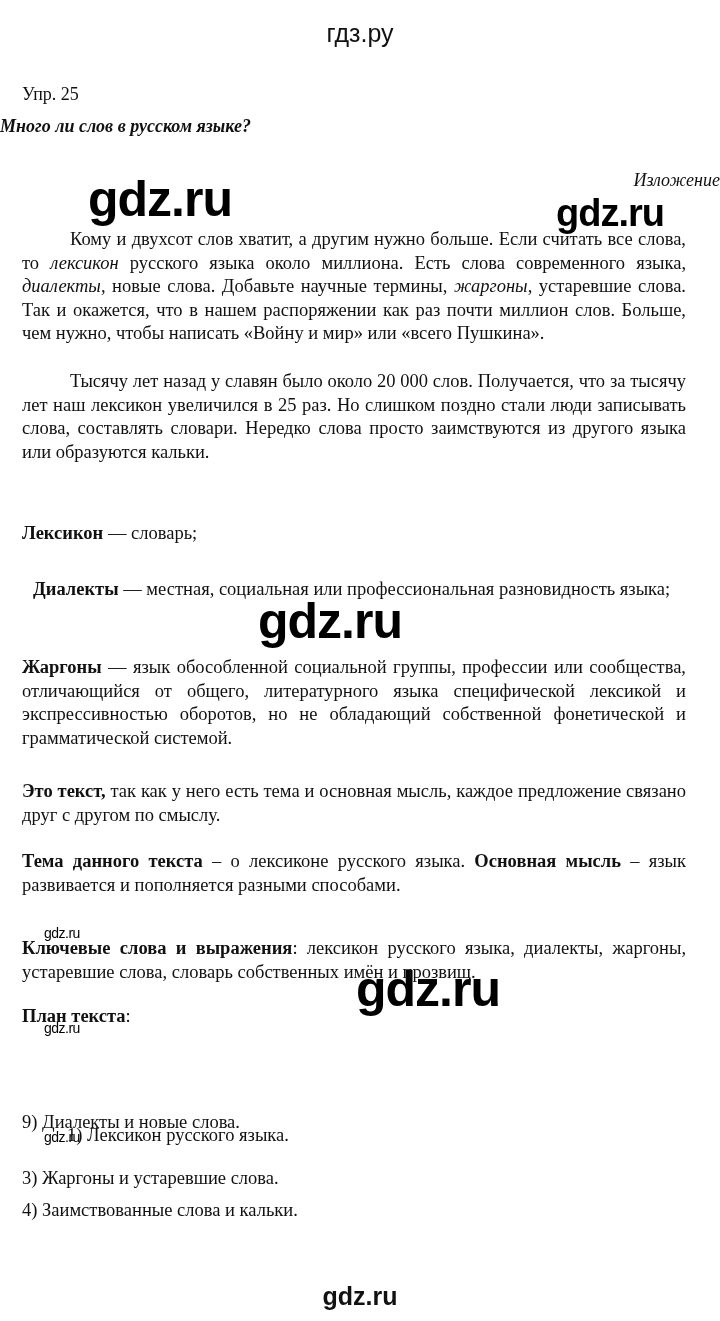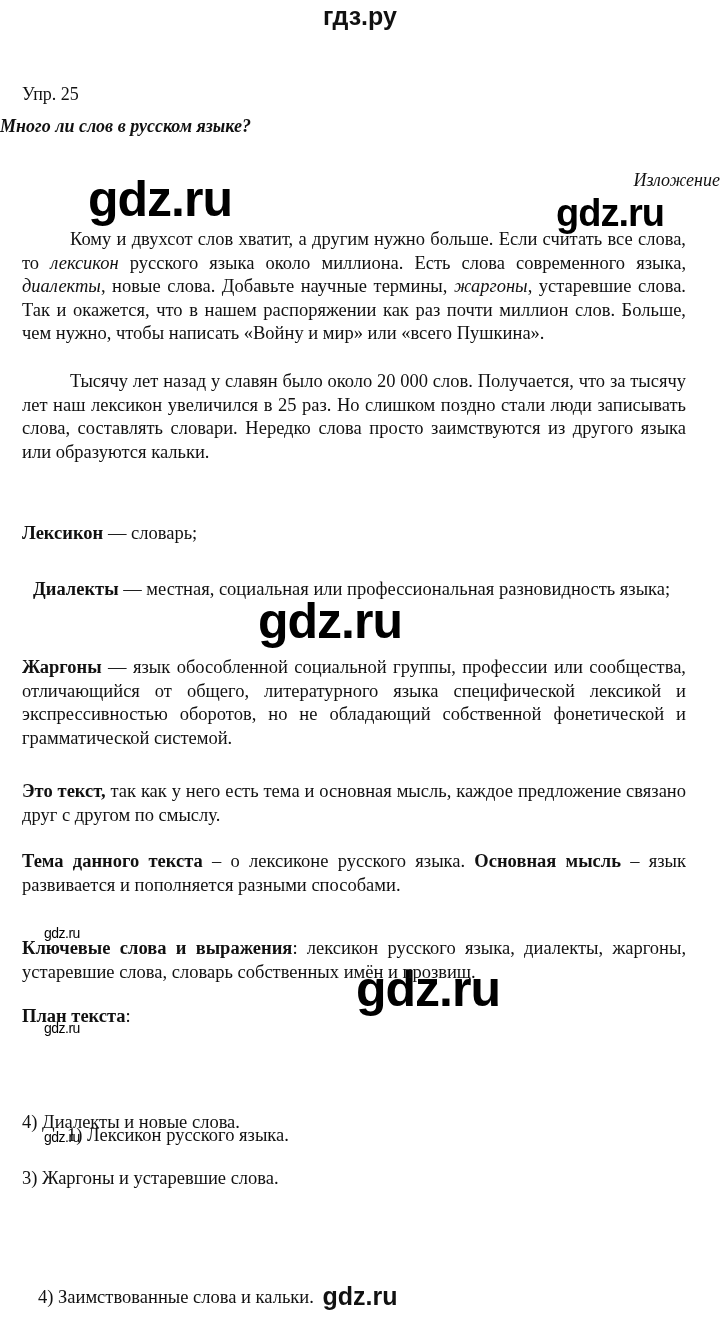--- a/index.html
+++ b/index.html
@@ -1,20 +1,20 @@
 <!DOCTYPE html>
 <html><head>
 <meta charset="utf-8">
 <style>
   html, body { margin: 0; padding: 0; background: #ffffff; }
   body { width: 720px; height: 1321px; position: relative; overflow: hidden; color: #111; }
   .serif { font-family: "Liberation Serif", "DejaVu Serif", serif; }
   .sans { font-family: "Liberation Sans", "DejaVu Sans", sans-serif; }
   .abs { position: absolute; }
-  .site-header { top: 2px; left: 0; width: 720px; text-align: center; font-size: 25px; font-weight: bold; }
+  .site-header { top: 19px; left: 0; width: 720px; text-align: center; font-size: 25px; font-weight: normal; }
   .ex-label { top: 84px; left: 22px; font-size: 18px; }
   .title { top: 116px; left: 0; width: 720px; text-align: left; font-size: 18px; font-weight: bold; font-style: italic; }
   .subtitle { top: 170px; left: 0; width: 720px; text-align: right; font-size: 18px; font-weight: normal; font-style: italic; }
   .para { left: 22px; width: 664px; font-size: 18.5px; line-height: 23.6px; text-align: justify; }
   .para.indent { text-indent: 48px; }
   .wm-big { font-family: "Liberation Sans", "DejaVu Sans", sans-serif; font-weight: bold; color: #000; letter-spacing: -1px; }
   .wm-small { font-family: "Liberation Sans", "DejaVu Sans", sans-serif; font-size: 14px; color: #000; letter-spacing: -0.5px; }
   b { font-weight: bold; }
   i { font-style: italic; }
   .footer { top: 1282px; left: 0; width: 720px; text-align: center; font-size: 25px; font-weight: bold; }
@@ -66,18 +66,18 @@
 <div class="abs para serif" style="top:937px;">
   <b>Ключевые слова и выражения</b><span>: лексикон русского языка, диалекты, жаргоны, устаревшие слова, словарь собственных имён и прозвищ.</span>
 </div>
 
 <div class="abs para serif" style="top:1005px;">
   <b>План текста</b><span>:</span>
 </div>
 <div class="abs wm-small" style="top:1020px; left:44px;">gdz.ru</div>
 
 <div class="abs para serif" style="top:1124px;margin-left:45px;">1) Лексикон русского языка.</div>
-<div class="abs para serif" style="top:1111px;">4) Диалекты и новые слова.</div>
+<div class="abs para serif" style="top:1111px;">9) Диалекты и новые слова.</div>
 <div class="abs wm-small" style="top:1129px; left:44px;">gdz.ru</div>
 <div class="abs para serif" style="top:1167px;">3) Жаргоны и устаревшие слова.</div>
-<div class="abs para serif" style="top:1286px;margin-left:16px;">4) Заимствованные слова и кальки.</div>
+<div class="abs para serif" style="top:1199px;">4) Заимствованные слова и кальки.</div>
 
 <div class="abs footer sans">gdz.ru</div>
 
 </body></html>

